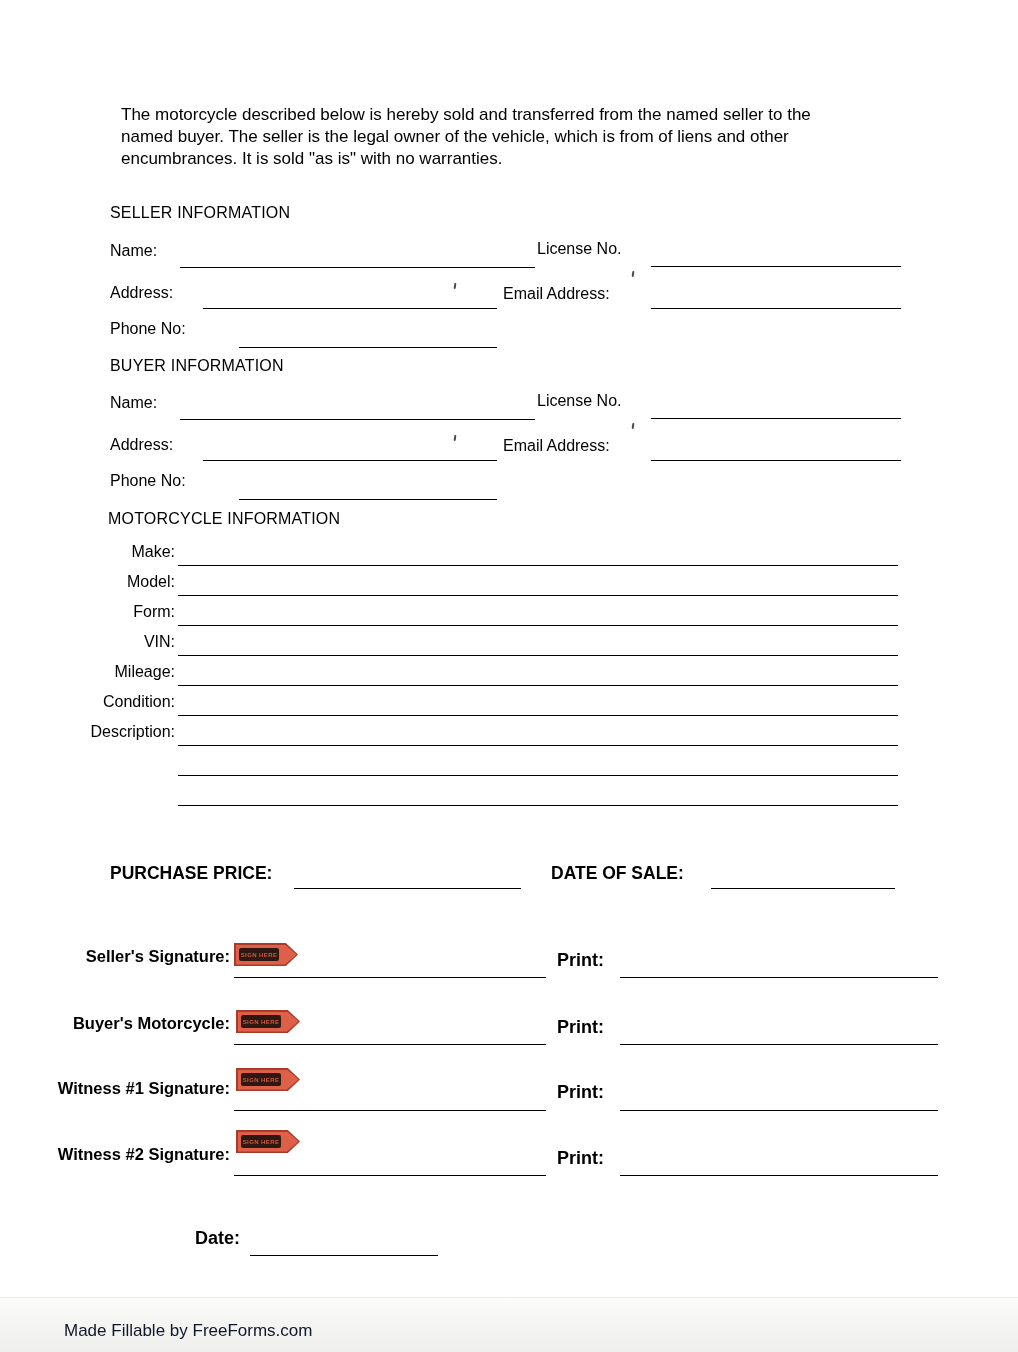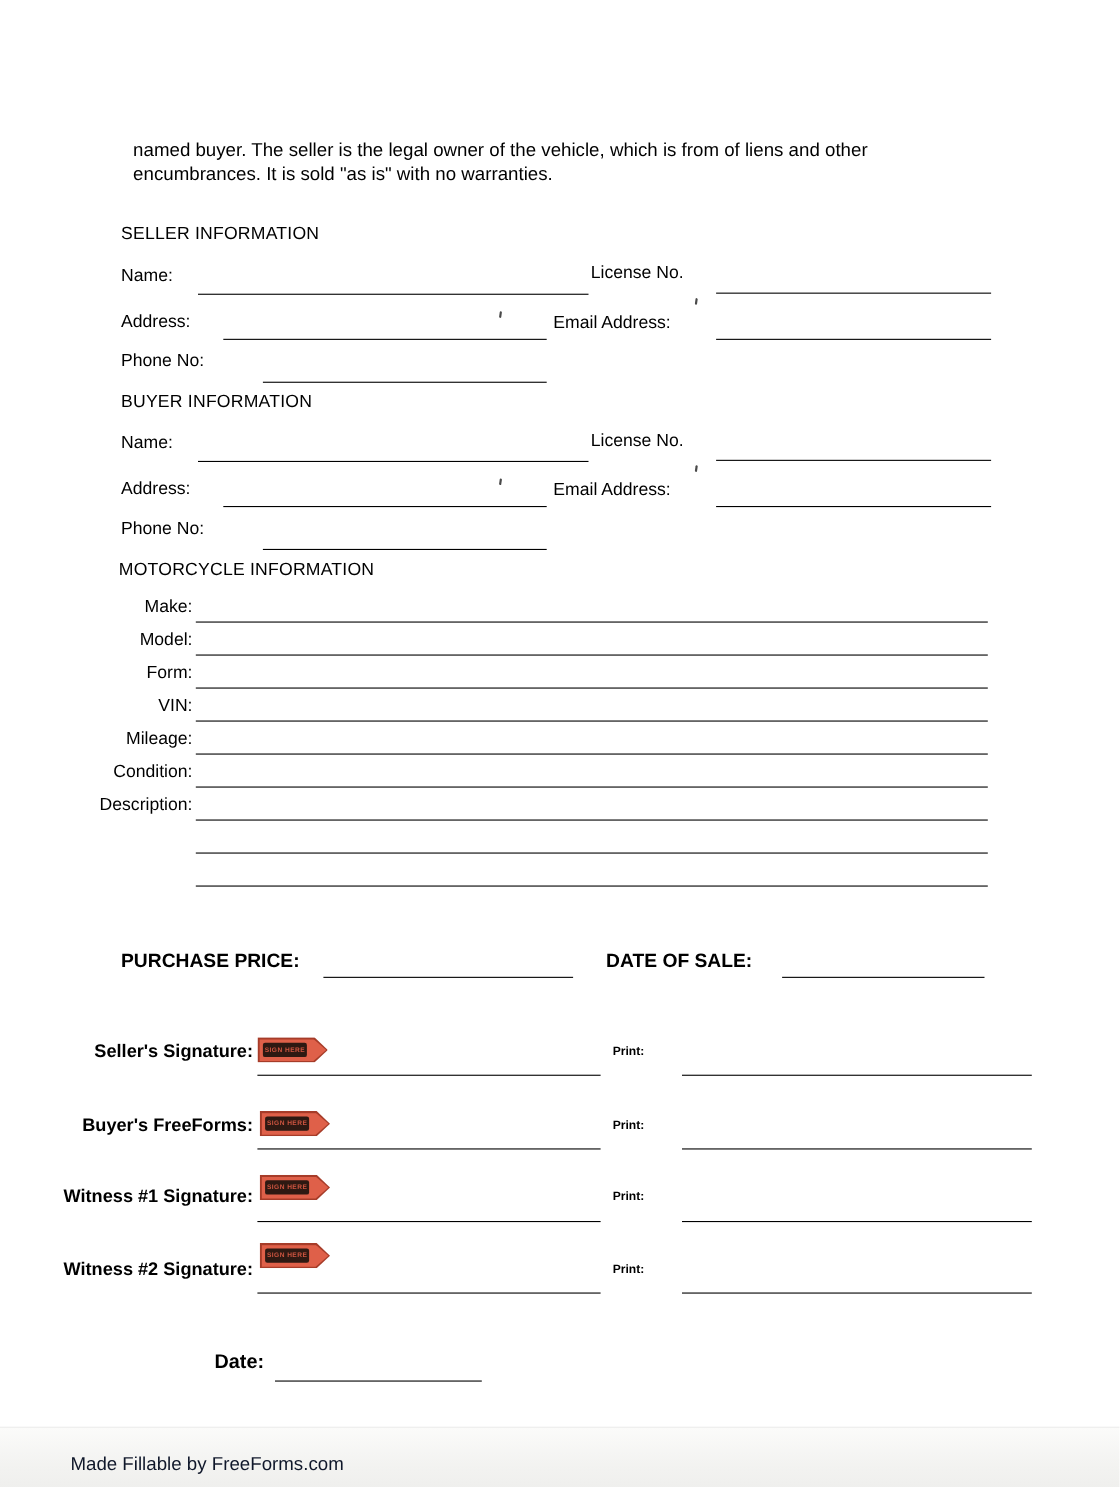--- a/index.html
+++ b/index.html
@@ -9,40 +9,41 @@
   }
   .abs{position:absolute;}
   .title{width:100%;text-align:center;font-size:30px;font-weight:bold;letter-spacing:0.2px;}
   .intro{font-size:17px;line-height:22px;white-space:nowrap;}
   .sec-heading{font-size:16px;font-weight:normal;letter-spacing:0.2px;}
   .lbl{font-size:16px;}
   .lbl-b{font-size:17.5px;font-weight:bold;}
   .line{position:absolute;border-top:1.6px solid #000;height:0;}
   .r{text-align:right;}
   .sig-lbl{font-size:16.5px;font-weight:bold;text-align:right;width:200px;}
-  .print-lbl{font-size:11px;font-weight:bold;}
+  .print-lbl{font-size:18px;font-weight:bold;}
   .date-lbl{font-size:18px;font-weight:bold;}
   .badge{position:absolute;width:64px;height:23px;}
   .badge .shell{position:absolute;inset:0;background:#a63c29;
     clip-path:polygon(0 0,81% 0,100% 50%,81% 100%,0 100%);}
   .badge .fill{position:absolute;inset:1.5px;background:#df6049;
     clip-path:polygon(0 0,81% 0,100% 50%,81% 100%,0 100%);}
   .badge .tag{position:absolute;left:5px;top:5px;width:40px;height:13px;background:#2e1912;
     border-radius:2px;color:#cf5540;font-size:6px;font-weight:bold;letter-spacing:0.4px;
     display:flex;align-items:center;justify-content:center;overflow:hidden;white-space:nowrap;}
   .stray{position:absolute;width:2px;height:6px;background:#4a4a4a;border-radius:1px;transform:rotate(8deg);}
   .footer-band{position:absolute;left:0;top:1297px;width:1018px;height:55px;
     background:linear-gradient(#fbfbfa,#f3f3f1 60%,#efefed);border-top:1px solid #ececea;}
   .footer-text{position:absolute;left:64px;top:1321px;font-size:17px;color:#0f172a;}
 </style>
 </head>
 <body>
 
 <div class="page">
 
+  <div class="abs intro" style="left:121px;top:104px;">The motorcycle described below is hereby sold and transferred from the named seller to the</div>
   <div class="abs intro" style="left:121px;top:126px;">named buyer. The seller is the legal owner of the vehicle, which is from of liens and other</div>
   <div class="abs intro" style="left:121px;top:148px;">encumbrances. It is sold "as is" with no warranties.</div>
 
   <div class="abs sec-heading" style="left:110px;top:204px;">SELLER INFORMATION</div>
   <div class="abs lbl" style="left:110px;top:242px;">Name:</div>
   <div class="line" style="left:180px;top:267px;width:355px;"></div>
   <div class="abs lbl" style="left:537px;top:240px;">License No.</div>
   <div class="line" style="left:651px;top:266px;width:250px;"></div>
   <div class="abs lbl" style="left:110px;top:284px;">Address:</div>
   <div class="line" style="left:203px;top:308px;width:294px;"></div>
@@ -93,21 +94,21 @@
   <div class="abs sig-lbl" style="left:30px;top:947px;">Seller's Signature:</div>
   <div class="badge" style="left:234px;top:943px;">
     <div class="shell"></div>
     <div class="fill"></div>
     <div class="tag">SIGN HERE</div>
   </div>
   <div class="line" style="left:234px;top:977px;width:312px;"></div>
   <div class="abs print-lbl" style="left:557px;top:950px;">Print:</div>
   <div class="line" style="left:620px;top:977px;width:318px;"></div>
 
-  <div class="abs sig-lbl" style="left:30px;top:1014px;">Buyer's FreeForms:</div>
+  <div class="abs sig-lbl" style="left:30px;top:1014px;">Buyer's Motorcycle:</div>
   <div class="badge" style="left:236px;top:1010px;">
     <div class="shell"></div>
     <div class="fill"></div>
     <div class="tag">SIGN HERE</div>
   </div>
   <div class="line" style="left:234px;top:1044px;width:312px;"></div>
   <div class="abs print-lbl" style="left:557px;top:1017px;">Print:</div>
   <div class="line" style="left:620px;top:1044px;width:318px;"></div>
 
   <div class="abs sig-lbl" style="left:30px;top:1079px;">Witness #1 Signature:</div>

